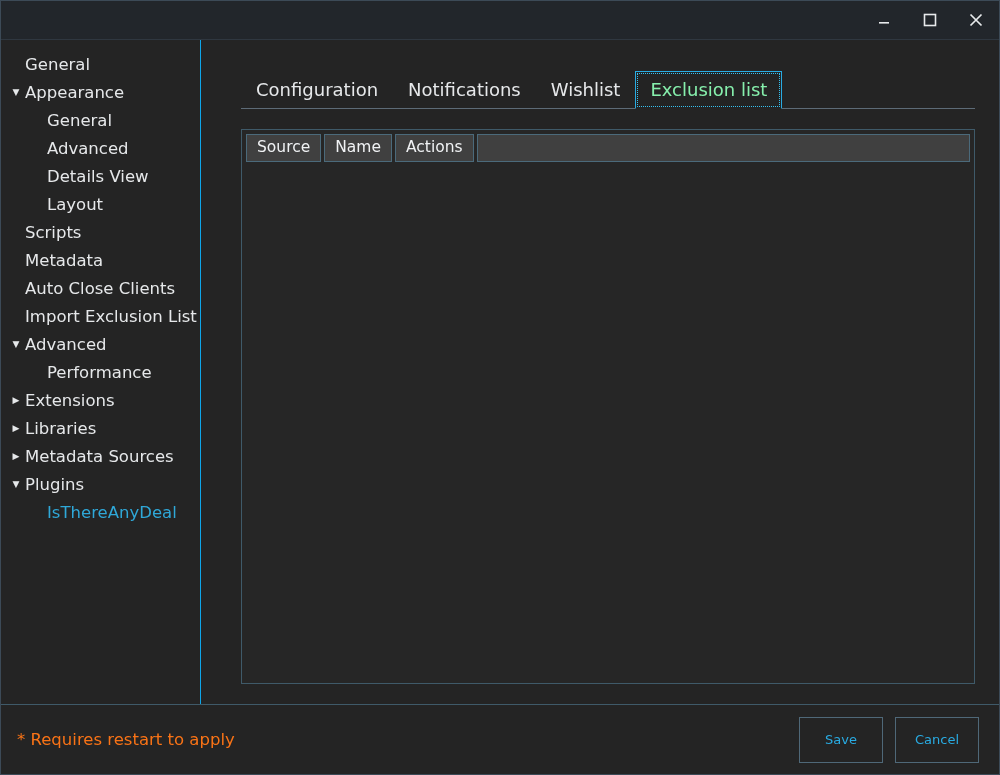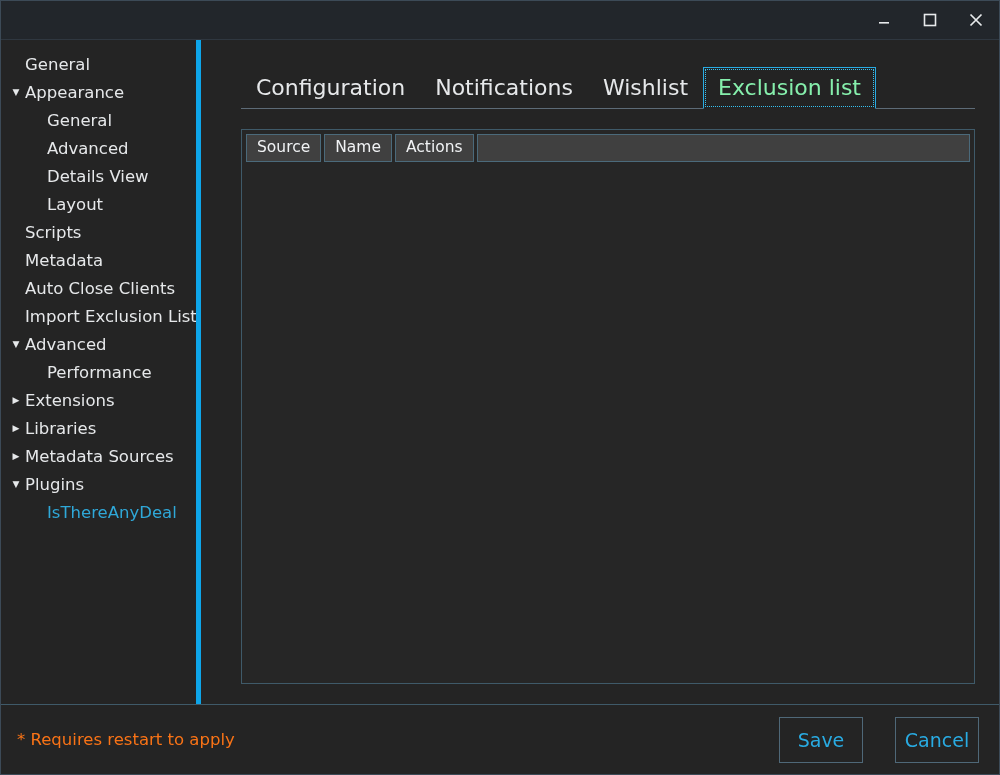--- a/index.html
+++ b/index.html
@@ -47,21 +47,21 @@
   
   #body-area {
     flex: 1 1 auto;
     display: flex;
     min-height: 0;
   }
   #sidebar {
     width: 200px;
     flex: 0 0 200px;
     background: #242424;
-    border-right: 5px solid #0ea5e9;
+    border-right: 1px solid #0ea5e9;
     padding-top: 10px;
     box-sizing: border-box;
     overflow: hidden;
   }
   .nav-item {
     display: flex;
     align-items: center;
     height: 28px;
     font-size: 16.5px;
     color: #e6e8ea;
@@ -96,21 +96,21 @@
   }
   #tabstrip {
     display: flex;
     align-items: flex-end;
     border-bottom: 1px solid #5d6b77;
     height: 42px;
     flex: 0 0 42px;
     padding-left: 0px;
   }
   .tab {
-    font-size: 22px;
+    font-size: 18px;
     color: #e6e8ea;
     padding: 7px 14px 8px 14px;
     margin-bottom: -1px;
     box-sizing: border-box;
     background: transparent;
     border: 1px solid transparent;
     cursor: default;
     white-space: nowrap;
   }
   .tab.active {
@@ -169,25 +169,25 @@
     box-sizing: border-box;
   }
   #footer-note {
     flex: 1 1 auto;
     color: #f97316;
     font-size: 16.5px;
   }
   .footer-btn {
     width: 84px;
     height: 46px;
-    margin-left: 32px;
+    margin-left: 12px;
     background: #242424;
     border: 1px solid #4f6878;
     color: #29abe2;
-    font-size: 19px;
+    font-size: 13px;
     font-family: "DejaVu Sans", "Liberation Sans", sans-serif;
     cursor: default;
   }
 </style>
 </head>
 <body>
 
 <div id="window">
 
   <div id="titlebar">

